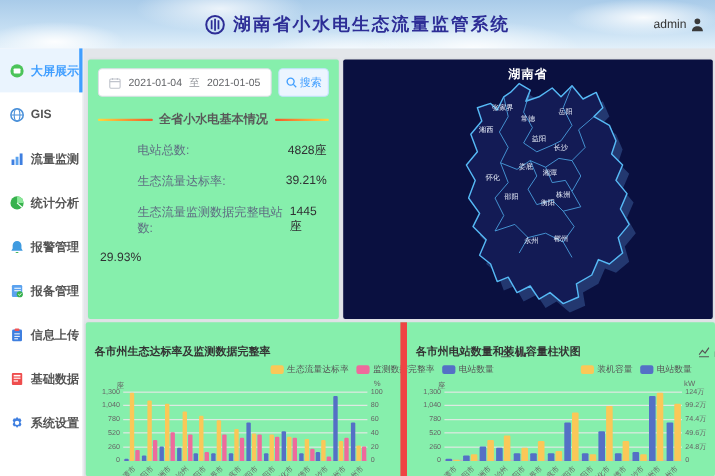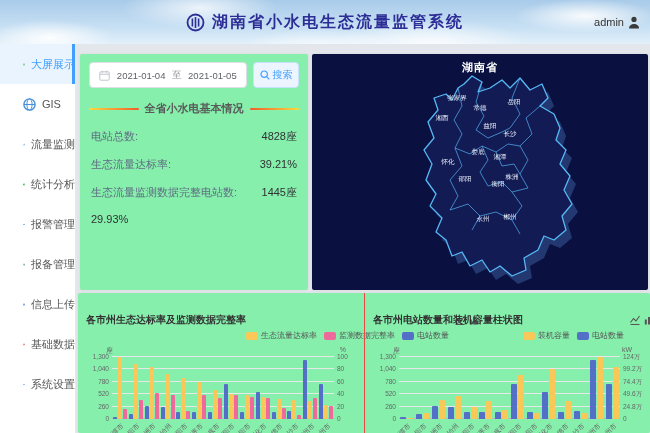--- a/index.html
+++ b/index.html
@@ -17,21 +17,21 @@
       radial-gradient(ellipse 100px 24px at 585px 16px, rgba(255,255,255,.9), rgba(255,255,255,0) 70%),
       radial-gradient(ellipse 120px 30px at 320px 50px, rgba(255,255,255,.8), rgba(255,255,255,0) 70%),
       linear-gradient(180deg,#a9cbe9 0%,#c6dff3 60%,#e2f0fa 100%);
   }
   .header-title-wrap { position:absolute; left:0; right:0; top:0; height:44px; display:flex; align-items:center; justify-content:center; gap:7px; }
   .header-title { font-size:16px; font-weight:bold; color:#2d2d96; letter-spacing:2px; }
   .admin-box { position:absolute; right:10px; top:0; height:44px; display:flex; align-items:center; gap:4px; font-size:11px; color:#333; cursor:pointer; }
 
   
   .sidebar { position:absolute; left:0; top:44px; width:76px; height:389px; background:#fff; border-right:1px solid #e4e7ec; }
-  .side-item { height:40px; display:flex; align-items:center; gap:6px; padding-left:23px; font-size:11px; color:#555; cursor:pointer; position:relative; }
+  .side-item { height:40px; display:flex; align-items:center; gap:6px; padding-left:9px; font-size:11px; color:#555; cursor:pointer; position:relative;font-weight:bold; }
   .side-item .lbl { white-space:nowrap; }
   .side-item.active { background:#eaf4fe; color:#409eff; }
   .side-item.active::after { content:""; position:absolute; right:0; top:0; bottom:0; width:3px; background:#409eff; }
 
   
   .panel { position:absolute; background:#86efac; border-radius:2px; box-shadow:0 0 3px rgba(0,0,0,.06); }
   .info-panel { left:80px; top:54px; width:228px; height:236px; padding:8px 9px; }
   .map-panel  { left:312px; top:54px; width:336px; height:236px; background:#0a1040; overflow:hidden; }
   .bottom-panel { left:78px; top:293px; width:572px; height:140px; display:flex; }
 
@@ -46,30 +46,30 @@
   
   .section-title-row { display:flex; align-items:center; margin-top:13px; }
   .grad-line { flex:1; height:2px; border-radius:1px; }
   .grad-line.l { background:linear-gradient(90deg,#ffd83d,#f25a2b); }
   .grad-line.r { background:linear-gradient(90deg,#f25a2b,#ffd83d); }
   .section-title { margin:0 6px; font-size:11px; color:#595959; font-weight:bold; }
 
   
   .stats { margin-top:6px; }
   .stat-row { display:flex; justify-content:space-between; align-items:center; padding:6.5px 2px; font-size:11px; }
-  .stat-label { color:#5e6d82; }
+  .stat-label { color:#5e6d82;margin-left:34px; }
   .stat-value { color:#303133; }
 
   
   .map-title { position:absolute; left:0; right:0; top:6px; text-align:center; color:#fff; font-size:11px; font-weight:bold; letter-spacing:1px; }
   .map-svg { position:absolute; left:0; top:0; }
 
   
   .chart { position:relative; width:286px; height:140px; padding-top:5px; }
-  .chart + .chart { border-left:1px solid #ef4444; }
+  .chart + .chart { border-left:6px solid #ef4444; }
   .chart-head { display:flex; align-items:center; padding:0 8px; }
   .chart-title { font-size:10px; font-weight:bold; color:#333; white-space:nowrap; }
   .legend { display:flex; align-items:center; gap:7px; margin-left:auto; }
   .legend-item { display:flex; align-items:center; gap:3px; cursor:pointer;margin-top:32px; }
   .legend-swatch { width:12px; height:8px; border-radius:2px; }
   .legend-label { font-size:8px; color:#555; white-space:nowrap; }
   .toolbox { display:flex; gap:4px; margin-left:6px; }
   .toolbox svg { cursor:pointer; }
   .plot-outer { position:relative; margin:16px 30px 0 34px; }
   .axis-unit { position:absolute; top:-11px; font-size:7px; color:#666; }

